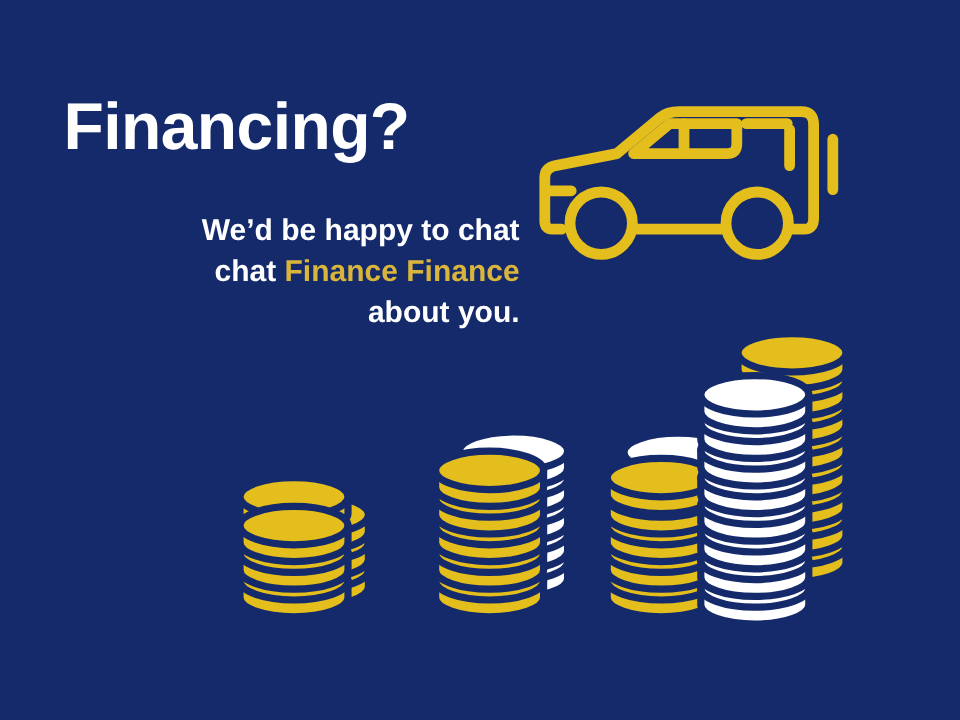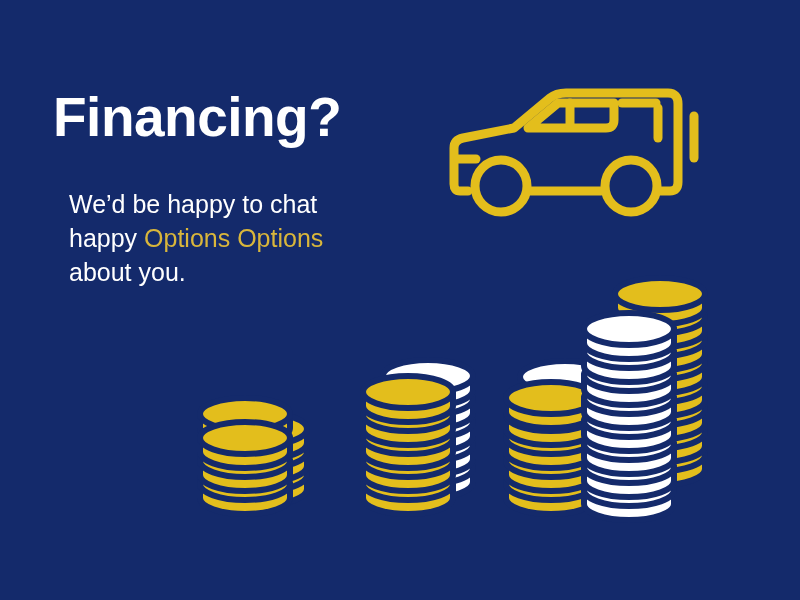--- a/index.html
+++ b/index.html
@@ -17,38 +17,39 @@
     width: 800px;
     height: 600px;
     background: #142A6B;
     overflow: hidden;
   }
 
   
   #text-block {
     position: absolute;
     left: 53px;
-    top: 90px;
+    top: 78px;
     width: 380px;
   }
   #headline {
     font-size: 55px;
     font-weight: 700;
     color: #FFFFFF;
     letter-spacing: -0.5px;
     line-height: 1.0;
     margin: 0 0 42px 0;
     white-space: nowrap;
   }
   #subcopy {
     font-size: 25px;
-    font-weight: 400;
+    font-weight: 700;
     color: #FFFFFF;
     line-height: 1.36;
-    margin: 16px;
+    margin: 0;
+    text-align: right;
   }
   .accent {
     color: #D9B63B;
   }
 
   
   #car-illustration {
     position: absolute;
     left: 446px;
     top: 76px;
@@ -69,21 +70,21 @@
 </style>
 </head>
 <body>
 
 <div id="slide">
 
   <div id="text-block">
     <h1 id="headline">Financing?</h1>
     <p id="subcopy">
       <span>We’d be happy to chat</span><br>
-      <span>happy </span><span class="accent">Options Options</span><br>
+      <span>chat </span><span class="accent">Finance Finance</span><br>
       <span>about you.</span>
     </p>
   </div>
 
   <svg id="car-illustration" viewBox="0 0 270 145">
     <g fill="none" stroke="#E3BE1C" stroke-width="9" stroke-linecap="round" stroke-linejoin="round">
 
       <path d="M 22 115
                L 14 115
                Q 8 115 8 108

